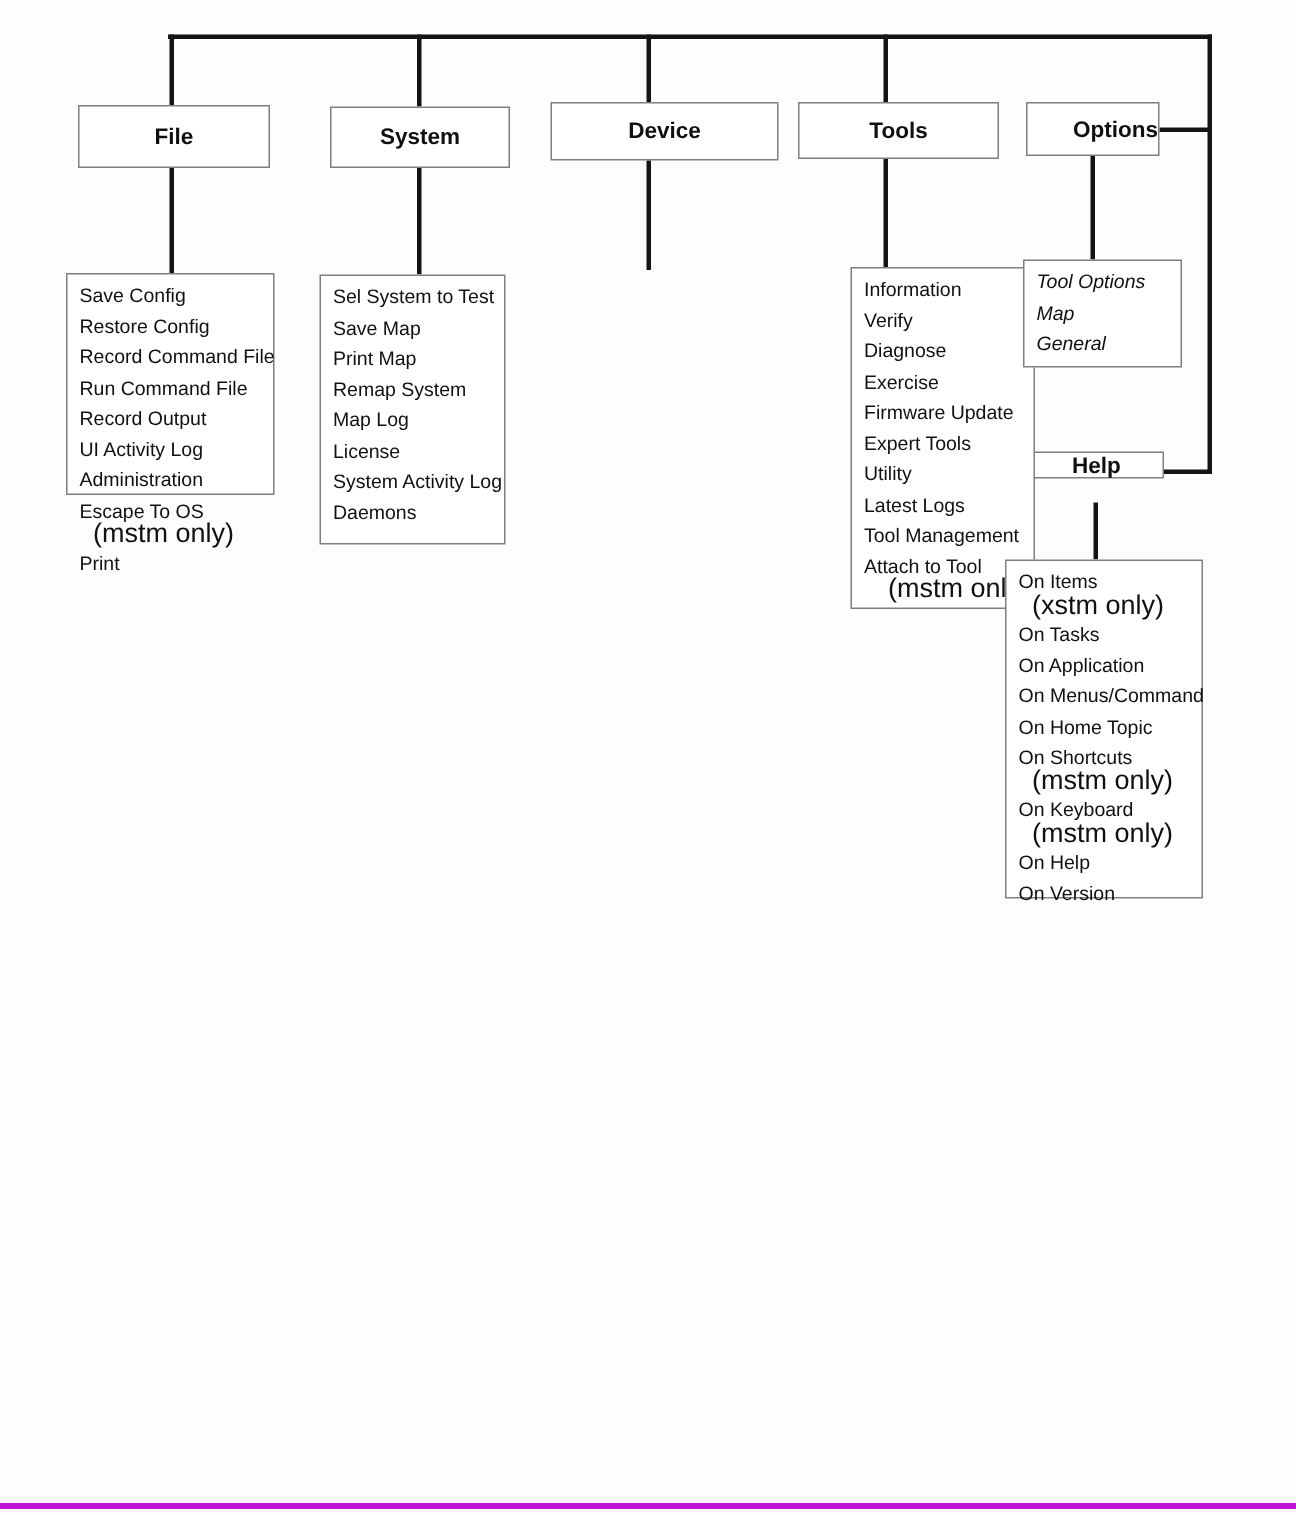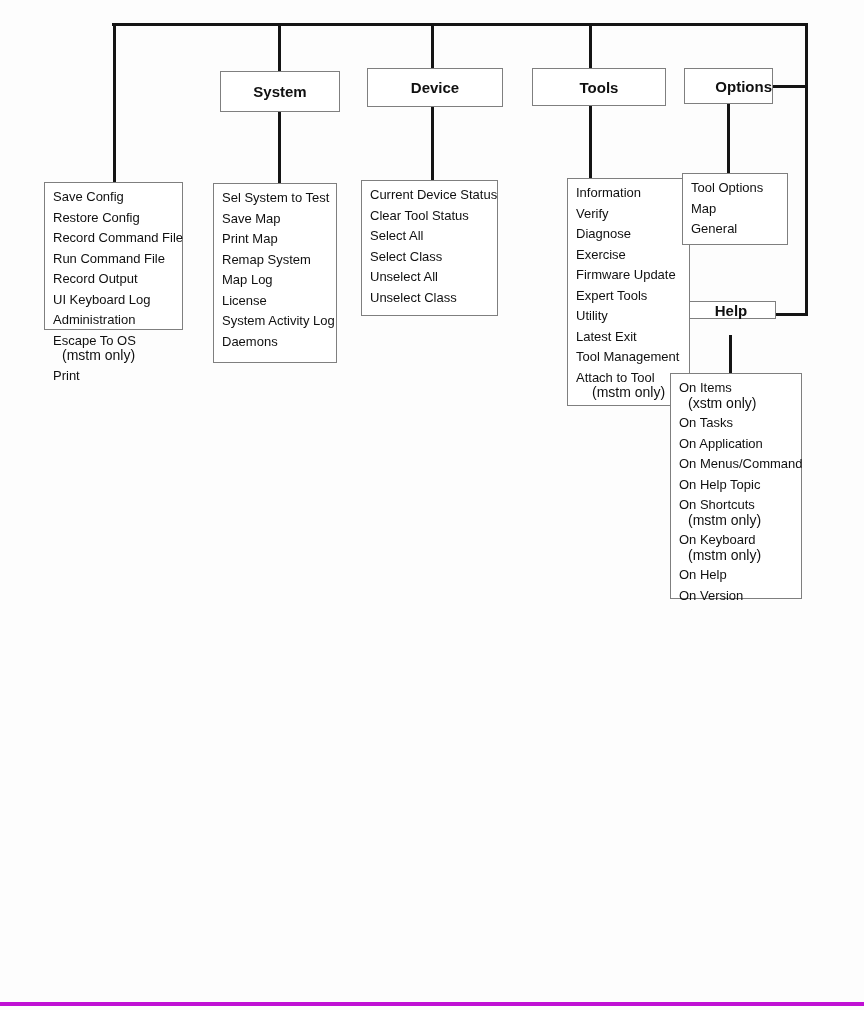--- a/index.html
+++ b/index.html
@@ -29,122 +29,117 @@
   }
   .menu-items {
     position: absolute;
     background: #ffffff;
     border: 1px solid var(--box-border, #7f7f7f);
     z-index: 2;
     box-sizing: border-box;
     padding: 7px 2px 0 8px;
   }
   .item { font-size: 13px; line-height: 13.5px; margin-bottom: 7px; white-space: nowrap; }
-  .note { font-size: 14px; line-height: 12.5px; margin-top: 2px; padding-left: 9px; white-space: nowrap; }
+  .note { font-size: 18px; line-height: 12.5px; margin-top: 2px; padding-left: 9px; white-space: nowrap; }
   .note--deep { padding-left: 16px; }
   .bottom-rule { position: absolute; left: 0; top: 1002px; width: 864px; height: 4px; background: var(--accent-rule, #c011d4); z-index: 3; }
 </style>
 </head>
 <body>
 
 <div id="canvas">
 
   <div class="hline" style="left:112px; top:23px; width:696px;"></div>
   <div class="vline" style="left:113px; top:23px; height:160px;"></div>
   <div class="vline" style="left:278px; top:23px; height:160px;"></div>
   <div class="vline" style="left:431px; top:23px; height:157px;"></div>
   <div class="vline" style="left:589px; top:23px; height:155px;"></div>
   <div class="vline" style="left:805px; top:23px; height:293px;"></div>
   <div class="hline" style="left:772px; top:85px; width:36px;"></div>
   <div class="vline" style="left:727px; top:102px; height:71px;"></div>
   <div class="hline" style="left:776px; top:313px; width:32px;"></div>
   <div class="vline" style="left:729px; top:335px; height:38px;"></div>
 
+  <div class="menu-header" style="left:52px; top:70px; width:128px; height:42px;">
+    <span>File</span>
+  </div>
   <div class="menu-header" style="left:220px; top:71px; width:120px; height:41px;">
     <span>System</span>
   </div>
-  <div class="menu-header" style="left:367px; top:68px; width:136px; height:39px;">
+  <div class="menu-header" style="left:367px; top:68px; width:152px; height:39px;">
     <span>Device</span>
   </div>
   <div class="menu-header" style="left:532px; top:68px; width:134px; height:38px;">
     <span>Tools</span>
   </div>
   <div class="menu-header" style="left:684px; top:68px; width:89px; height:36px;justify-content:flex-end;">
     <span>Options</span>
   </div>
   <div class="menu-header" style="left:686px; top:301px; width:90px; height:18px;">
     <span>Help</span>
   </div>
 
   <div class="menu-items" style="left:44px; top:182px; width:139px; height:148px;">
     <div class="item">Save Config</div>
     <div class="item">Restore Config</div>
     <div class="item">Record Command File</div>
     <div class="item">Run Command File</div>
     <div class="item">Record Output</div>
-    <div class="item">UI Keyboard Log</div>
+    <div class="item">UI Activity Log</div>
     <div class="item">Administration</div>
     <div class="item">
       <div>Escape To OS</div>
       <div class="note">(mstm only)</div>
     </div>
     <div class="item">Print</div>
   </div>
 
   <div class="menu-items" style="left:213px; top:183px; width:124px; height:180px;">
     <div class="item">Sel System to Test</div>
     <div class="item">Save Map</div>
     <div class="item">Print Map</div>
     <div class="item">Remap System</div>
     <div class="item">Map Log</div>
     <div class="item">License</div>
     <div class="item">System Activity Log</div>
     <div class="item">Daemons</div>
   </div>
 
-  <div class="menu-items" style="left:361px; top:180px; width:137px; height:136px;">
-    <div class="item">Current Device Status</div>
-    <div class="item">Clear Tool Status</div>
-    <div class="item">Select All</div>
-    <div class="item">Select Class</div>
-    <div class="item">Unselect All</div>
-    <div class="item">Unselect Class</div>
-  </div>
 
   <div class="menu-items" style="left:530px; top:178px; width:123px; height:228px;margin-left:37px;">
     <div class="item">Information</div>
     <div class="item">Verify</div>
     <div class="item">Diagnose</div>
     <div class="item">Exercise</div>
     <div class="item">Firmware Update</div>
     <div class="item">Expert Tools</div>
     <div class="item">Utility</div>
-    <div class="item">Latest Exit</div>
+    <div class="item">Latest Logs</div>
     <div class="item">Tool Management</div>
     <div class="item">
       <div>Attach to Tool</div>
       <div class="note note--deep">(mstm only)</div>
     </div>
   </div>
 
-  <div class="menu-items" style="left:682px; top:173px; width:106px; height:72px;">
+  <div class="menu-items" style="left:682px; top:173px; width:106px; height:72px;font-style:italic;">
     <div class="item">Tool Options</div>
     <div class="item">Map</div>
     <div class="item">General</div>
   </div>
 
   <div class="menu-items" style="left:670px; top:373px; width:132px; height:226px;">
     <div class="item">
       <div>On Items</div>
       <div class="note">(xstm only)</div>
     </div>
     <div class="item">On Tasks</div>
     <div class="item">On Application</div>
     <div class="item">On Menus/Command</div>
-    <div class="item">On Help Topic</div>
+    <div class="item">On Home Topic</div>
     <div class="item">
       <div>On Shortcuts</div>
       <div class="note">(mstm only)</div>
     </div>
     <div class="item">
       <div>On Keyboard</div>
       <div class="note">(mstm only)</div>
     </div>
     <div class="item">On Help</div>
     <div class="item">On Version</div>

